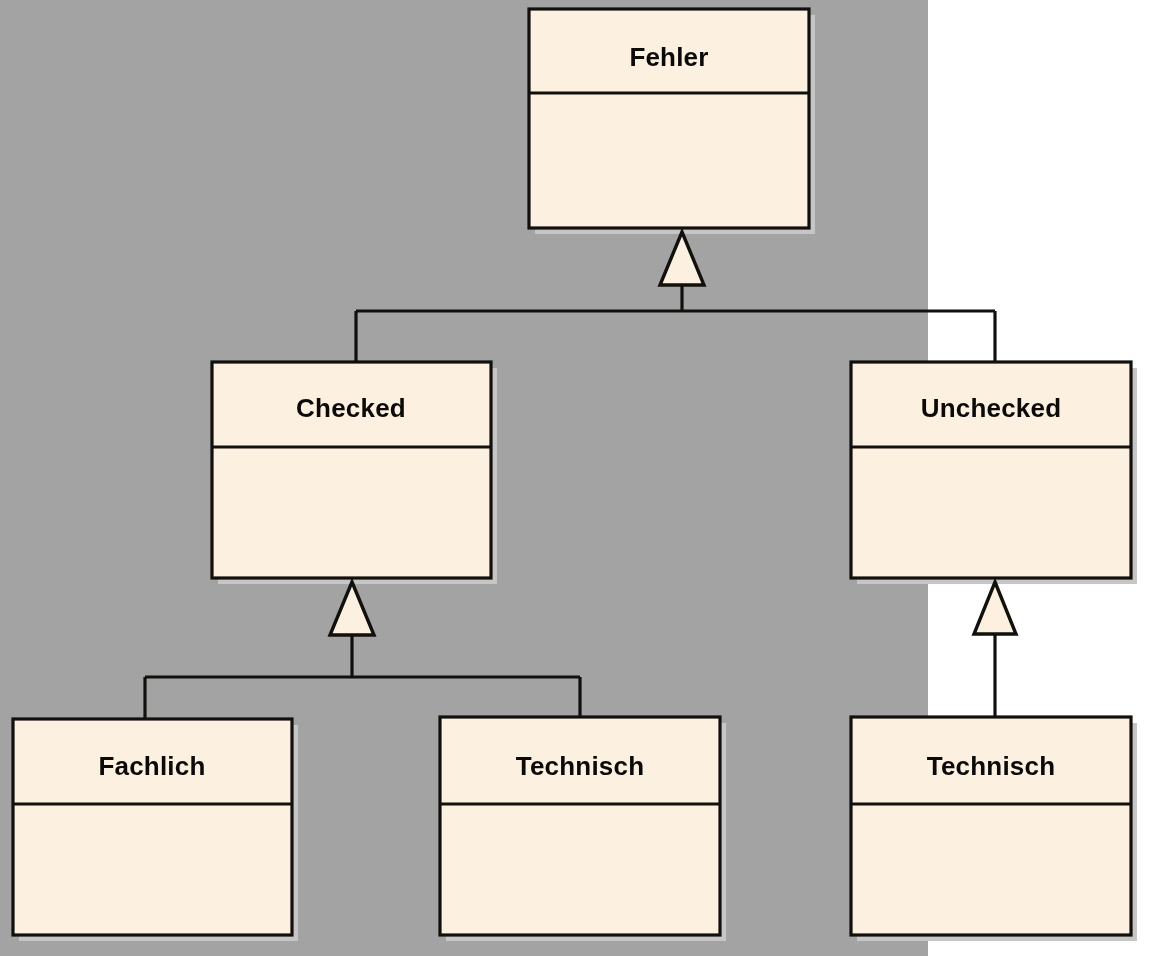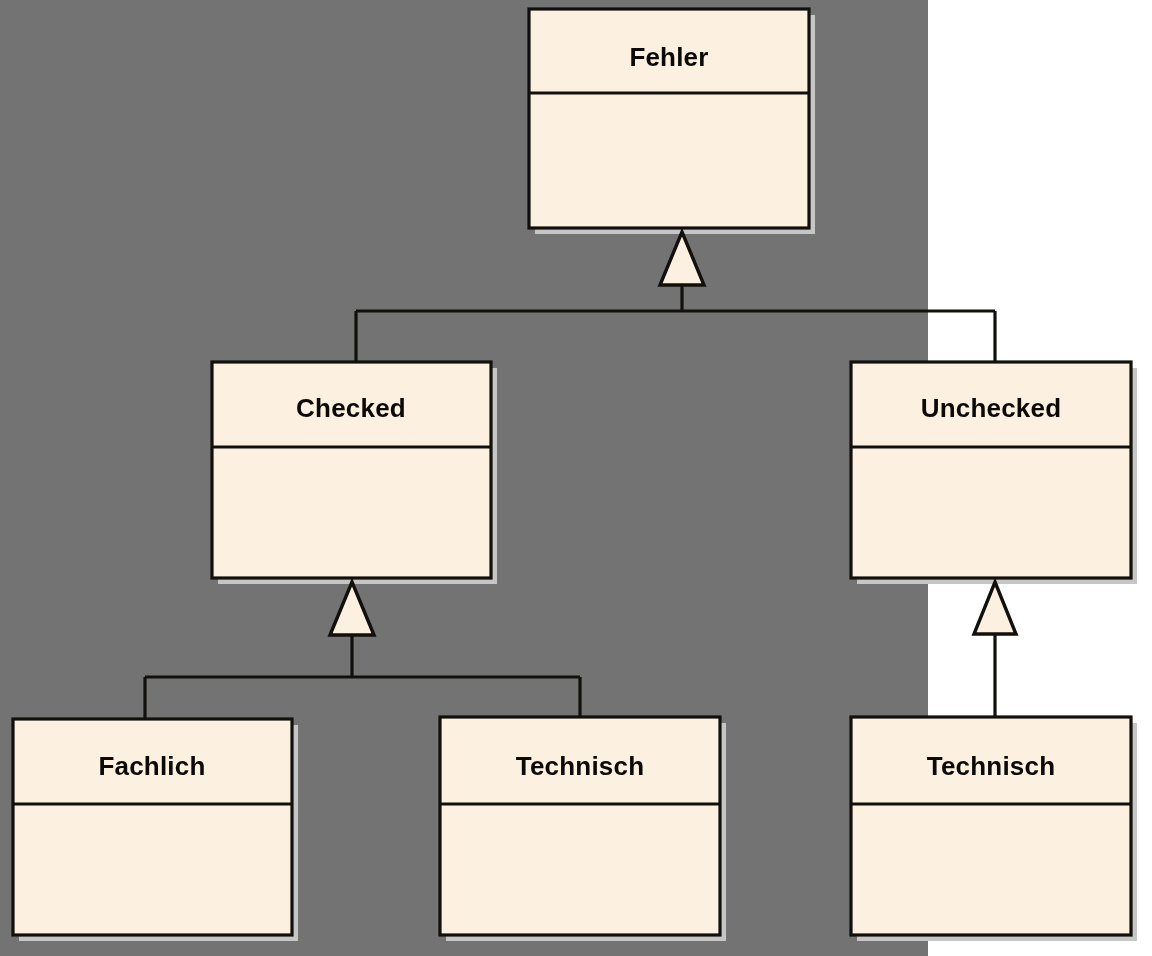--- a/index.html
+++ b/index.html
@@ -11,21 +11,21 @@
   body {
     width: 1152px;
     height: 956px;
     overflow: hidden;
     font-family: "Liberation Sans", sans-serif;
   }
   #diagram-root {
     position: relative;
     width: 928px;
     height: 956px;
-    background: #737373;
+    background: #a3a3a3;
   }
   svg#uml-canvas {
     display: block;
     width: 1152px;
     height: 956px;
   }
   .class-shadow {
     fill: #c6c6c6;
     stroke: none;
   }

